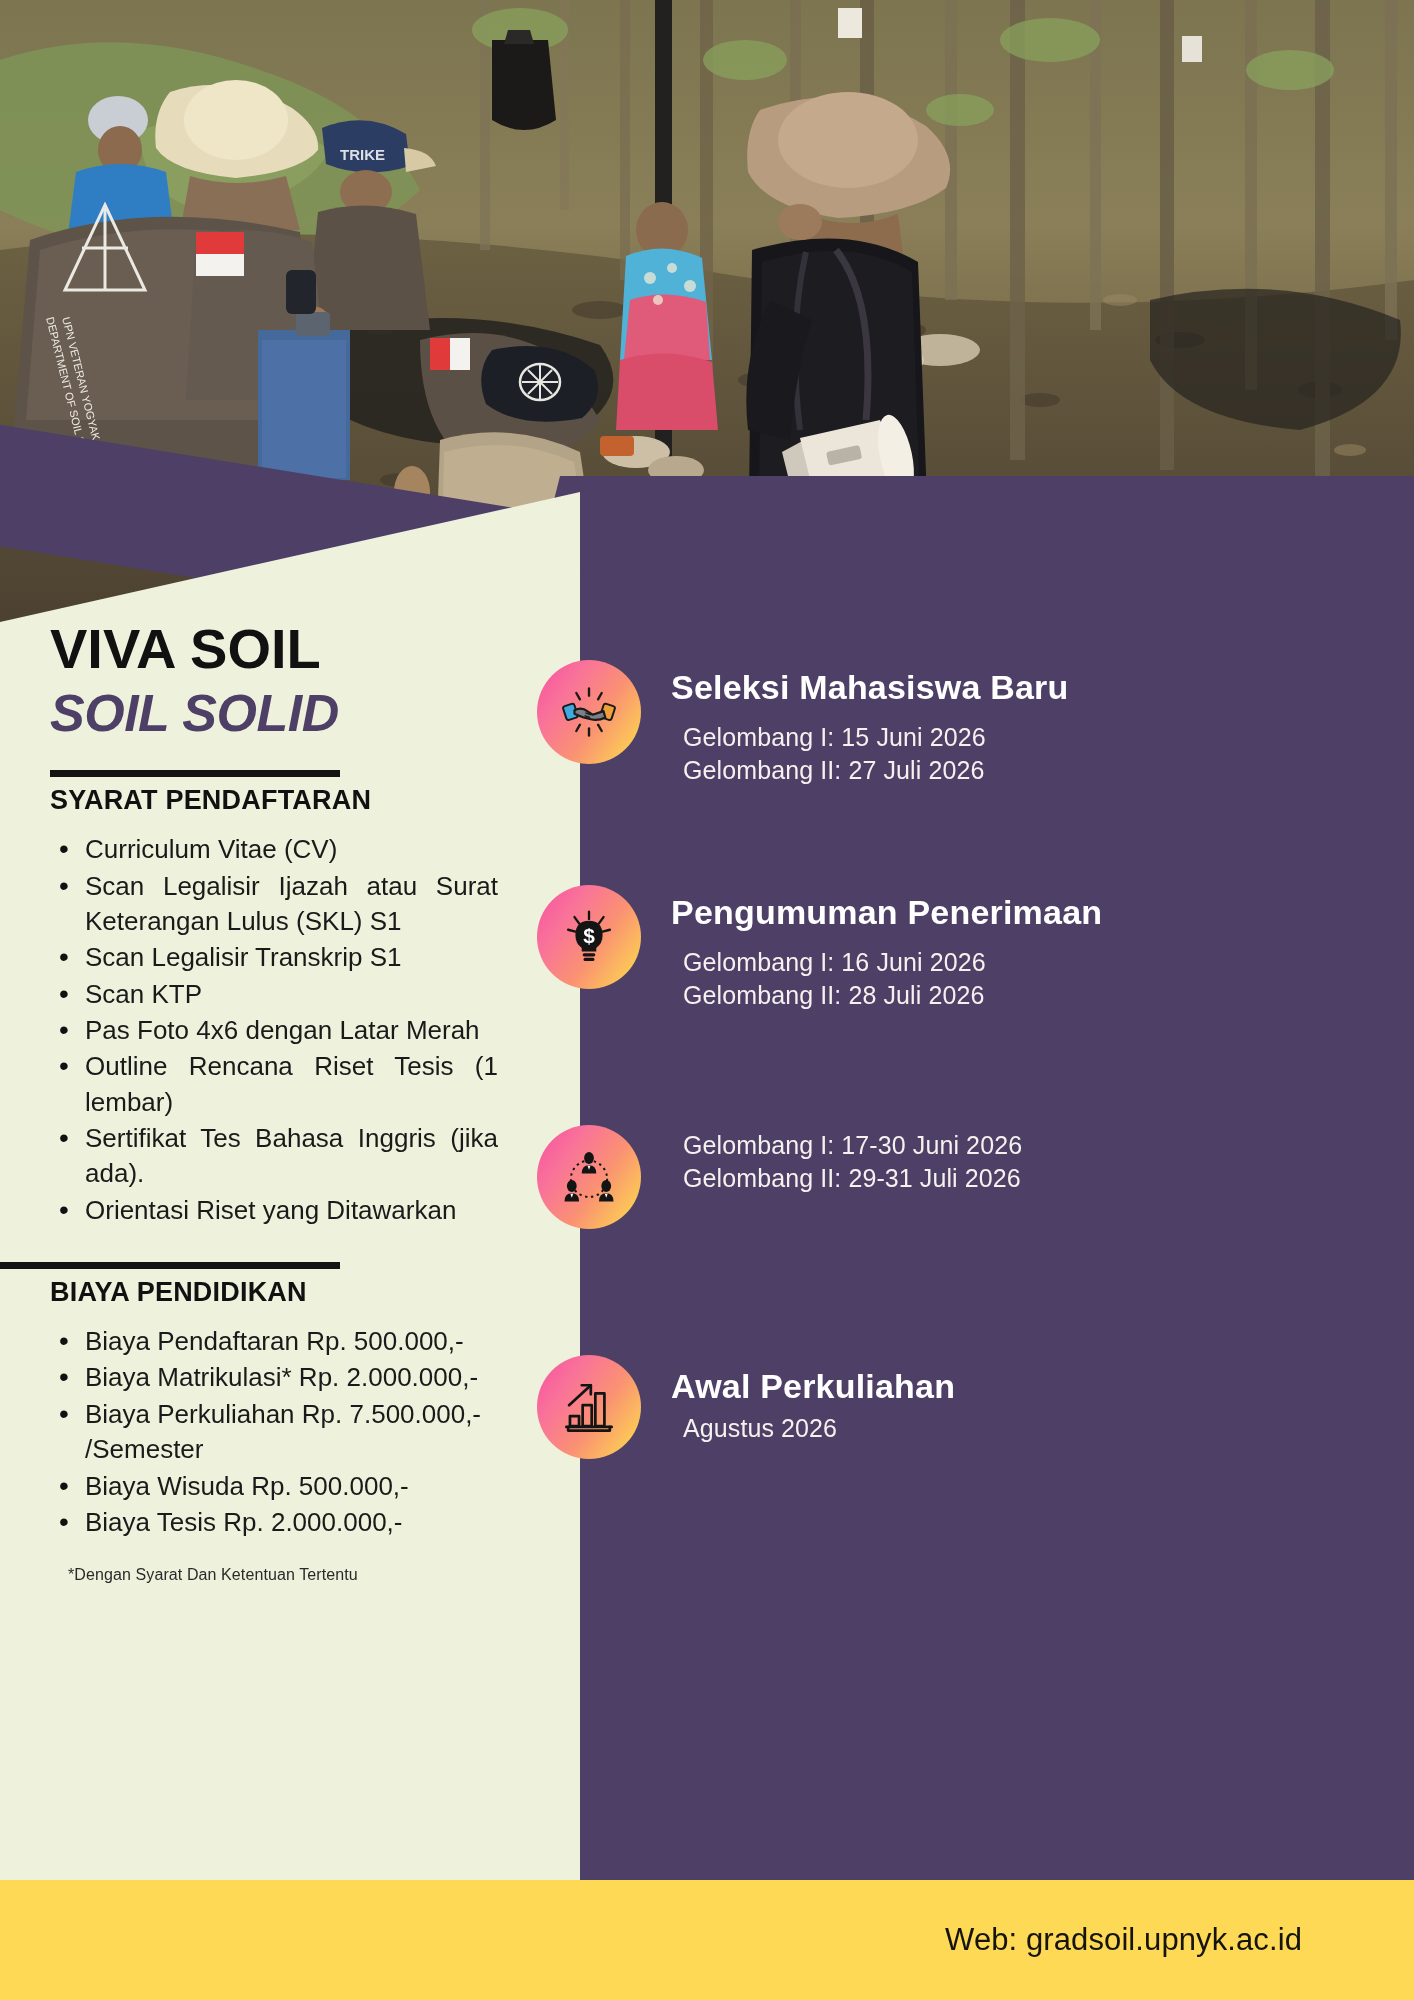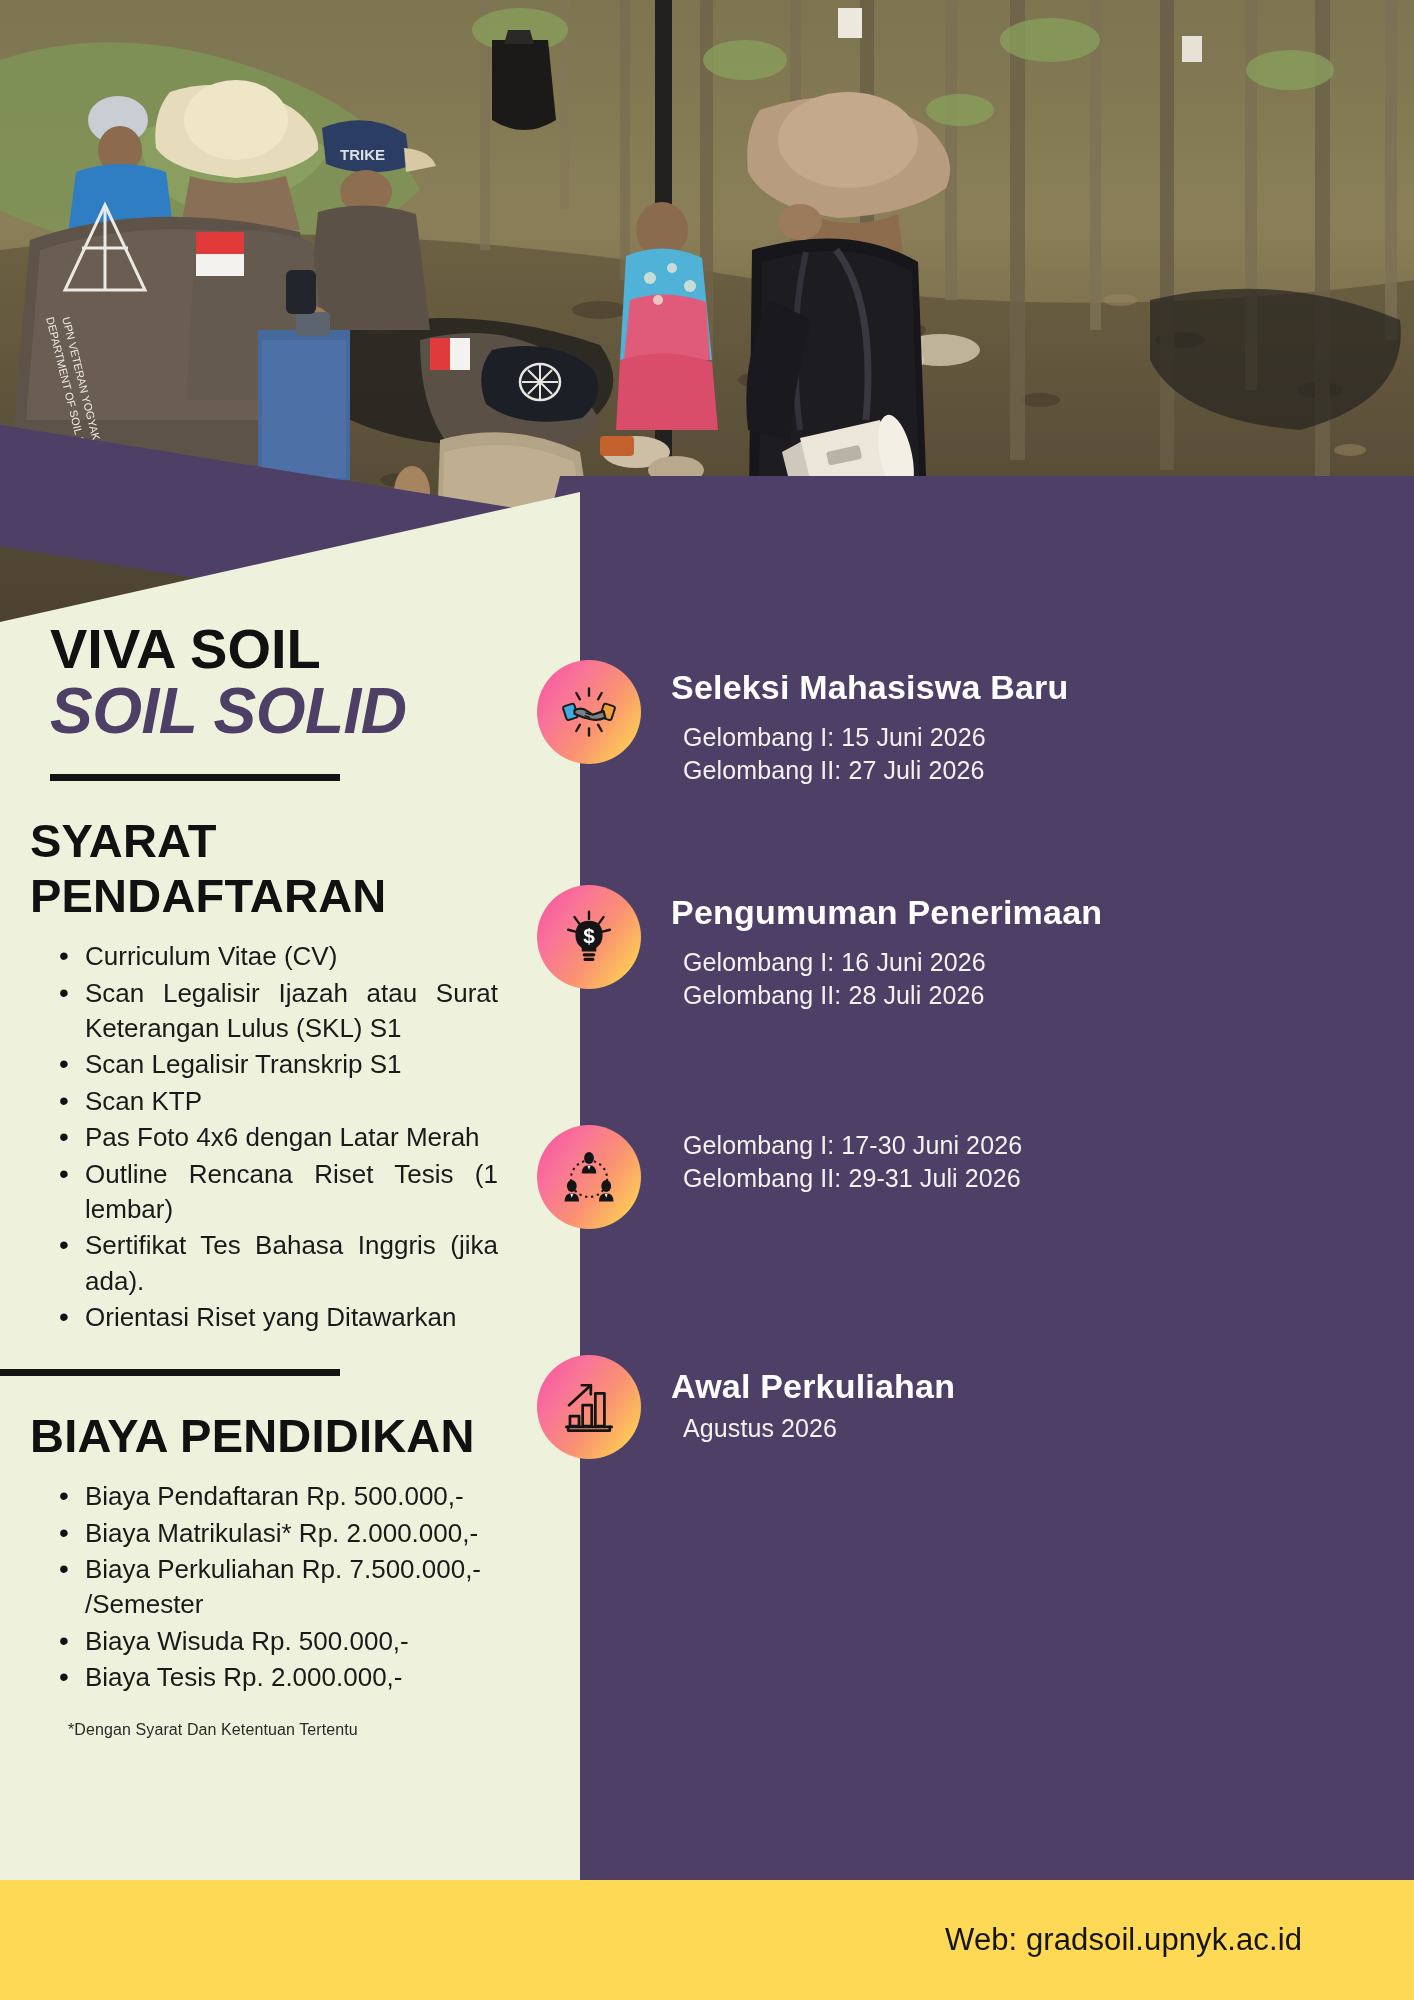--- a/index.html
+++ b/index.html
@@ -65,33 +65,33 @@
   
   .left-content {
     position:absolute; left:0; top:620px; width:560px;
   }
   .title-block { padding-left:50px; }
   .title-line1 {
     font-size:56px; font-weight:700; letter-spacing:0px;
     color:#111; line-height:1.02;
   }
   .title-line2 {
-    font-size:64px; font-weight:700; font-style:italic;
+    font-size:52px; font-weight:700; font-style:italic;
     color:#4e3f66; line-height:1.02; letter-spacing:-0.5px;
-    margin-top:2px;
+    margin-top:10px;
   }
 
   .rule {
     height:7px; background:#131313; margin-top:30px; width:290px; margin-left:0;
   }
   .rule.rule2 { width:340px; }
 
   .sec-head {
-    font-size:47px; font-weight:700; color:#111; letter-spacing:.2px;
-    margin-top:32px; padding-left:30px;
+    font-size:27px; font-weight:700; color:#111; letter-spacing:.2px;
+    margin-top:8px; padding-left:50px;
   }
 
   ul.bullets {
     list-style:none; margin-top:16px; padding-left:53px;
   }
   ul.bullets li {
     position:relative; padding-left:32px;
     font-size:26px; line-height:1.36; color:#1a1a1a;
     margin-bottom:1px;
     text-align:justify; padding-right:62px;

